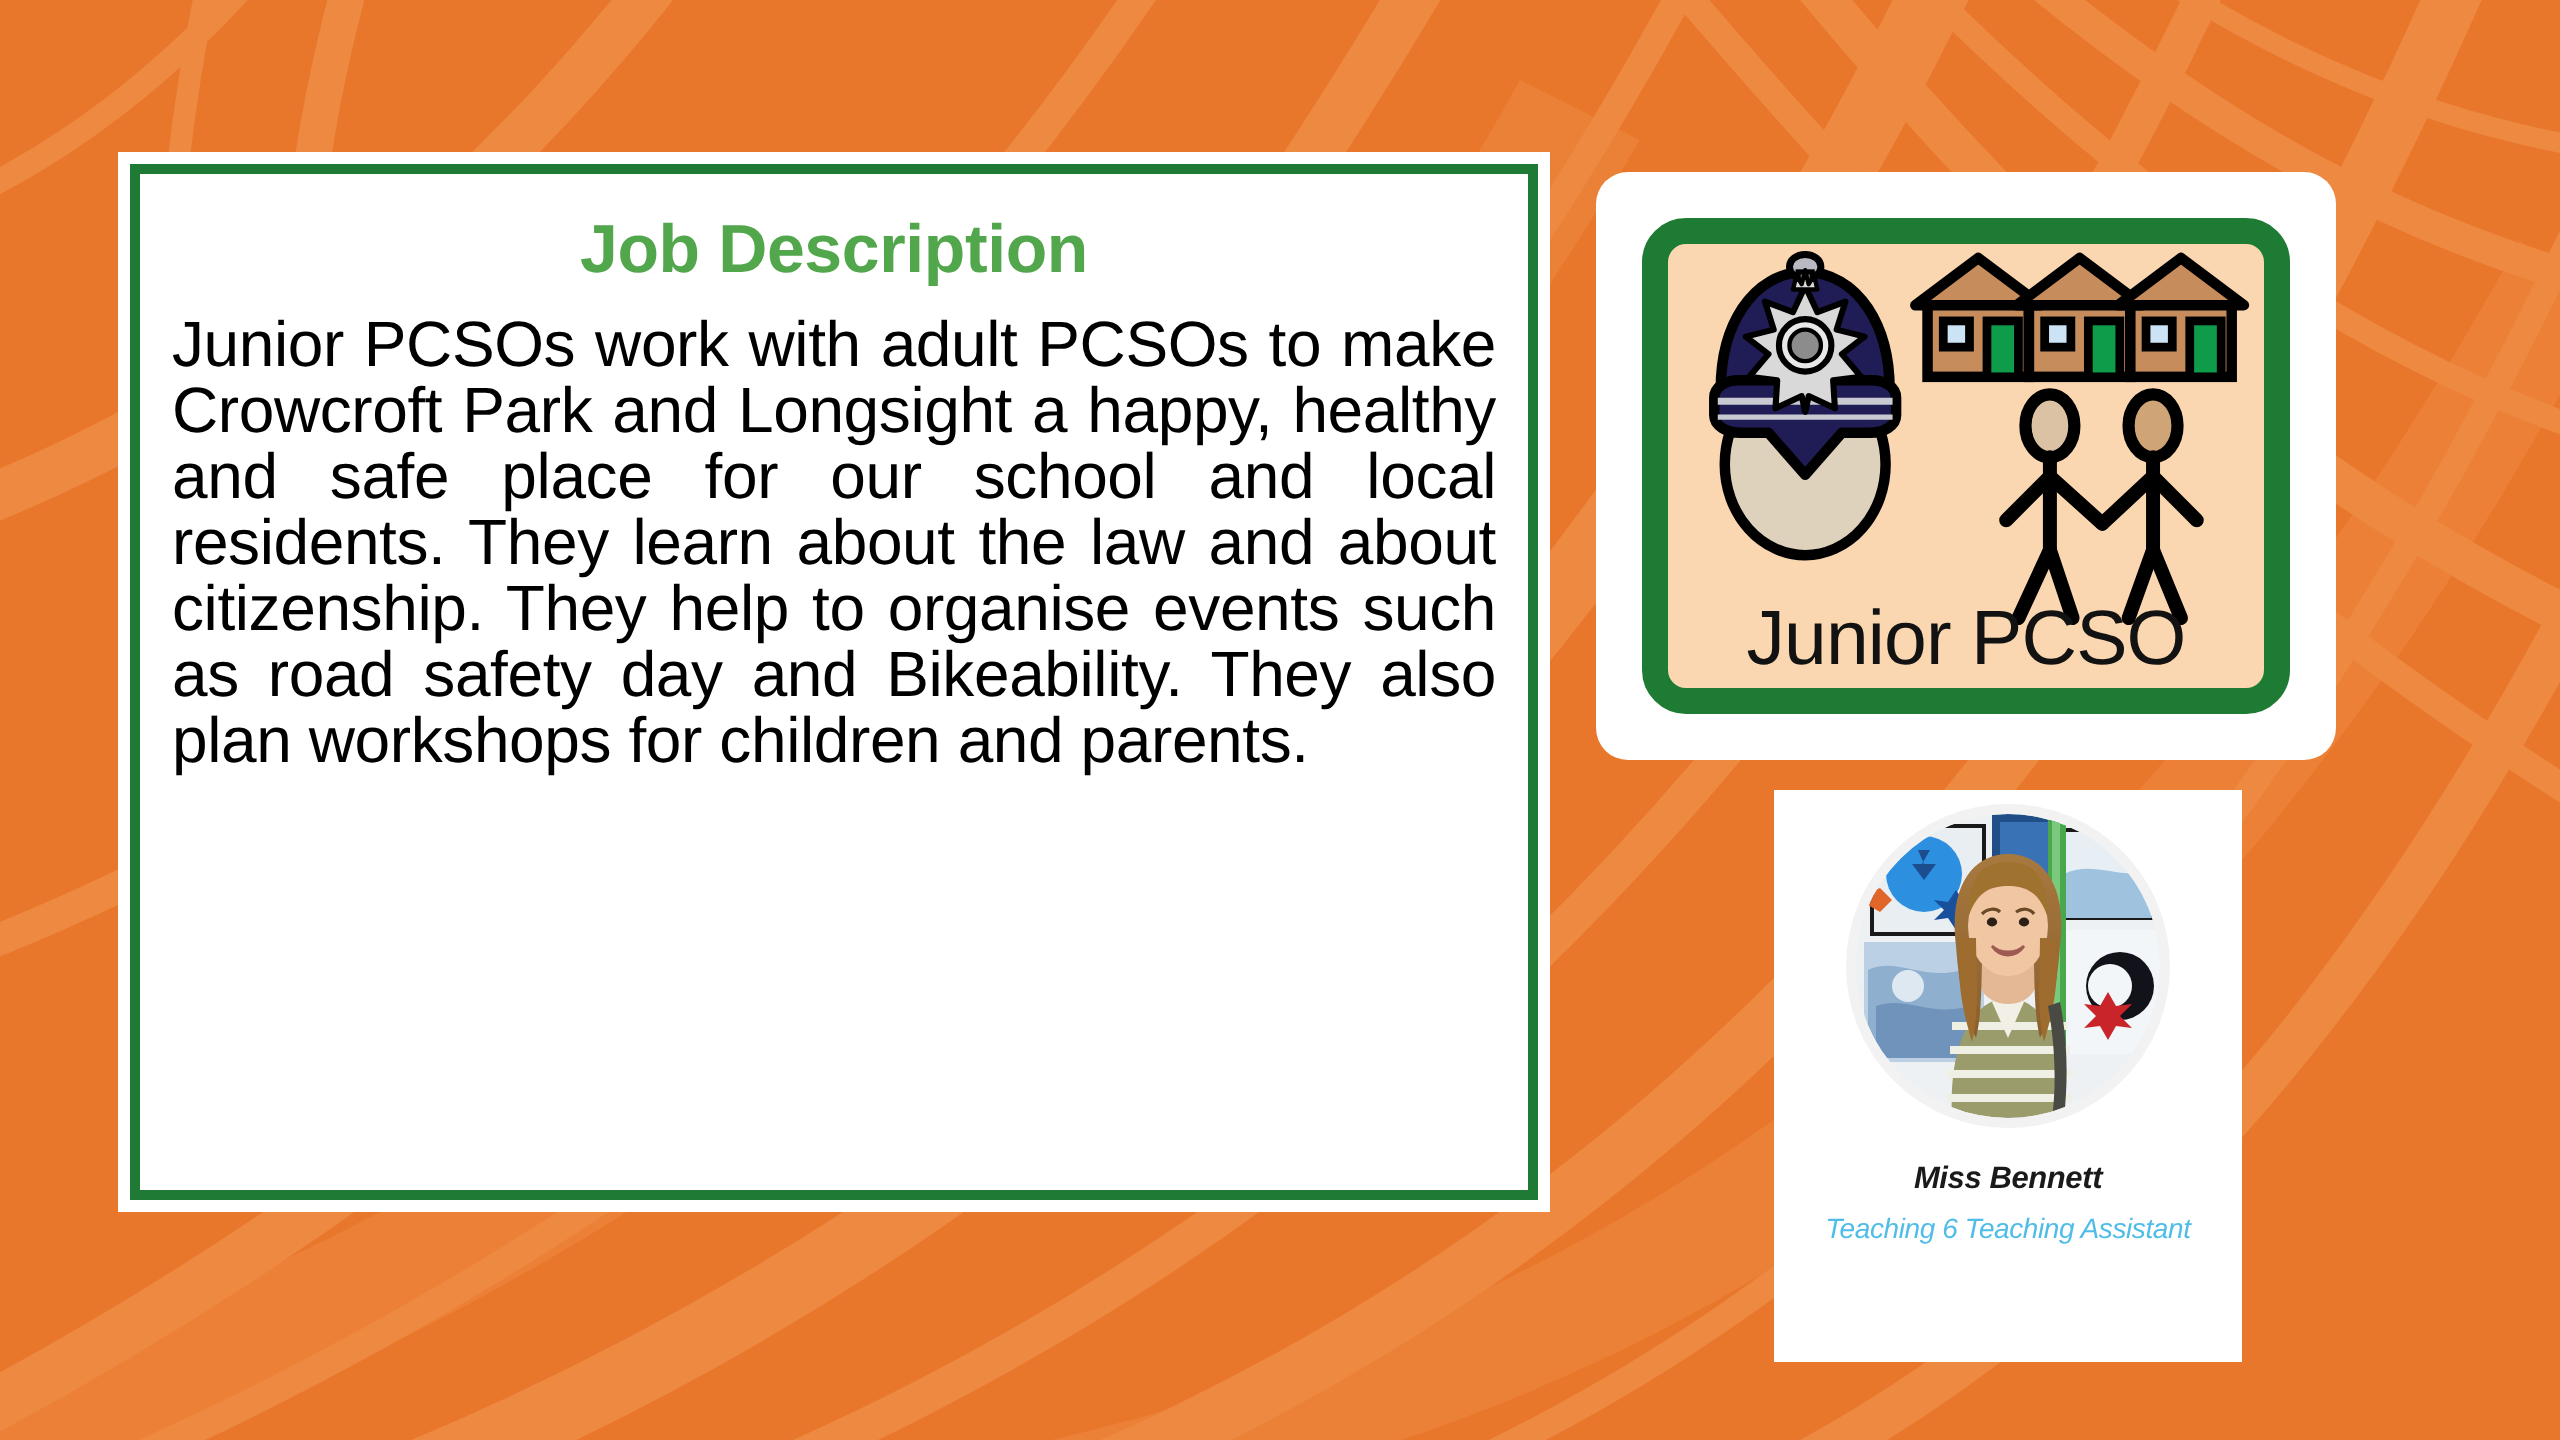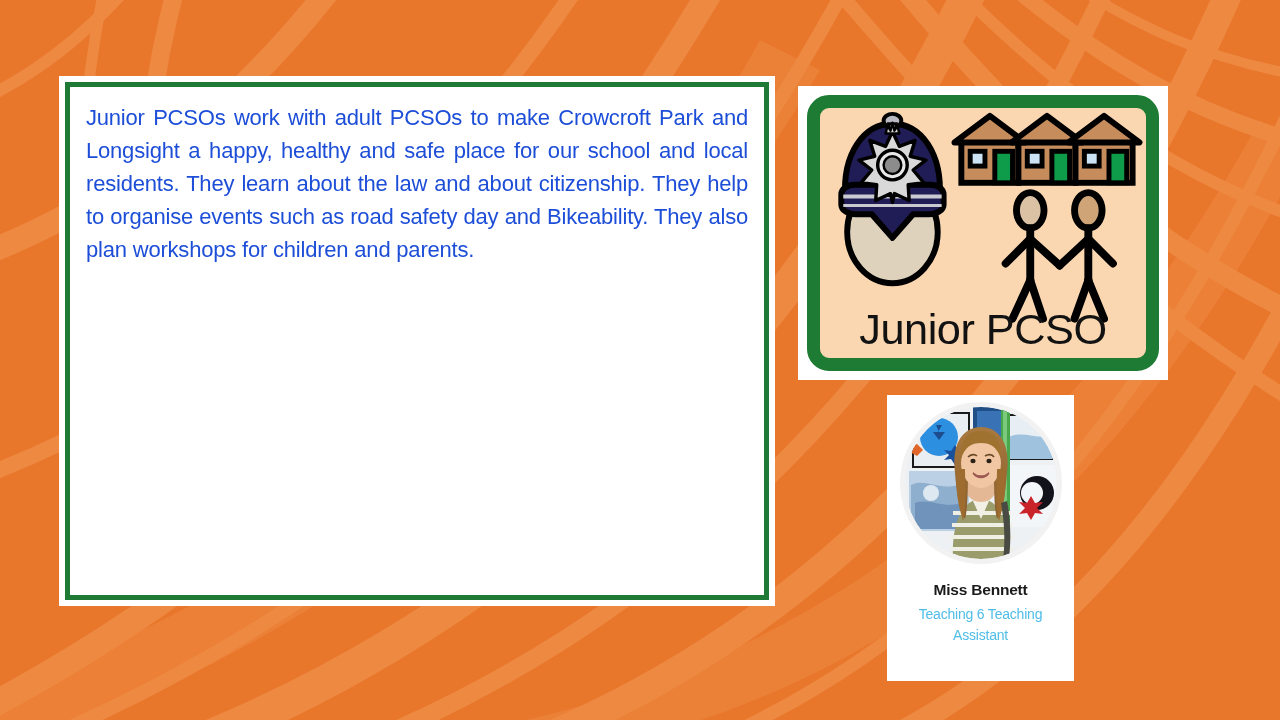--- a/index.html
+++ b/index.html
@@ -49,62 +49,64 @@
     text-align: center;
     letter-spacing: -0.2px;
     margin: 6px 0 12px 0;
     line-height: 1.1;
   }
   .panel-heading.second {
     margin-top: 22px;
     margin-bottom: 10px;
   }
   .panel-body {
-    color: #1d4ed8;
-    font-size: 22px;
+    color: #000000;
+    font-size: 32px;
     line-height: 33px;
     text-align: justify;
     text-justify: inter-word;
     margin: 0;
     letter-spacing: -0.2px;
   }
 
   
   #logoCard {
     position: absolute;
     left: 798px;
     top: 86px;
     width: 370px;
     height: 294px;
     background: #FFFFFF;
     box-sizing: border-box;
-    padding: 9px;
+    padding: 23px;
+    border-radius: 16px;
   }
   #logoFrame {
     width: 100%;
     height: 100%;
     box-sizing: border-box;
     border: 13px solid #1E7B33;
     border-radius: 22px;
     background: #FAD7B0;
     position: relative;
     overflow: hidden;
   }
   #logoSvg { display: block; width: 100%; height: 100%; }
 
   
   #staffCard {
     position: absolute;
     left: 887px;
     top: 395px;
-    width: 187px;
+    width: 234px;
     height: 286px;
     background: #FFFFFF;
     box-sizing: border-box;
     padding-top: 12px;
+    font-style: italic;
   }
   #staffPhotoWrap {
     width: 152px;
     height: 152px;
     margin: 0 auto;
     border-radius: 50%;
     background: #F0F0F0;
     box-shadow: 0 0 0 5px #F2F2F2;
     overflow: hidden;
     position: relative;
@@ -153,20 +155,21 @@
     <path d="M 120,-80 C 80,80 60,230 130,470" stroke-width="11"></path>
   </g>
   <g fill="#EE8942" opacity="0.55">
     <path d="M -100,720 C 260,620 560,400 760,40 L 820,70 C 600,440 300,670 -40,760 Z"></path>
     <path d="M 420,740 C 760,690 1040,520 1260,120 L 1300,160 C 1090,560 820,730 470,770 Z"></path>
   </g>
 </svg>
 
 <div id="jobPanel">
   <div id="jobPanelInner">
+    <div class="panel-heading">Job Description</div>
     <p class="panel-body">Junior PCSOs work with adult PCSOs to make Crowcroft Park and Longsight a happy, healthy and safe place for our school and local residents. They learn about the law and about citizenship. They help to organise events such as road safety day and Bikeability. They also plan workshops for children and parents.</p>
   </div>
 </div>
 
 <div id="logoCard">
   <div id="logoFrame">
     <svg id="logoSvg" viewBox="0 0 330 254" preserveAspectRatio="xMidYMid meet">
 
       <g>
 

